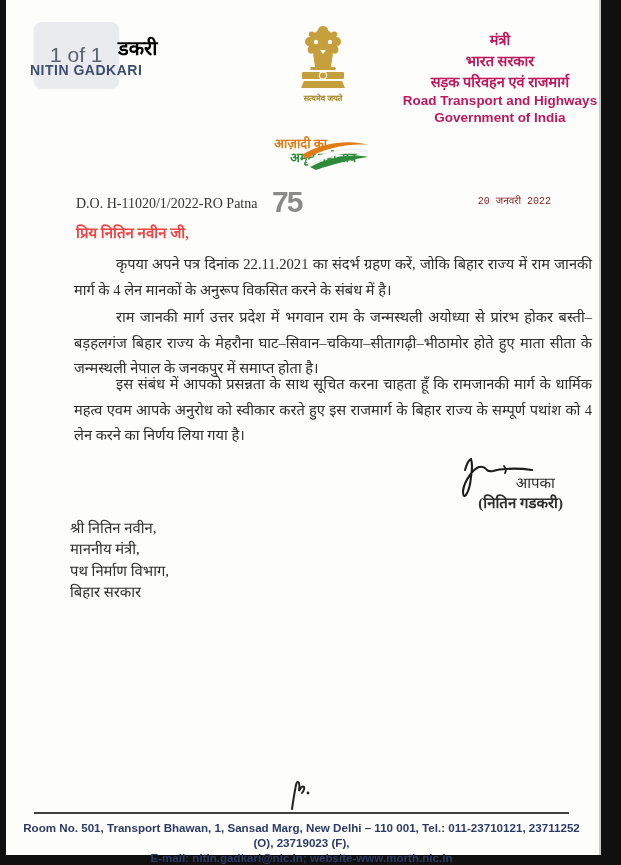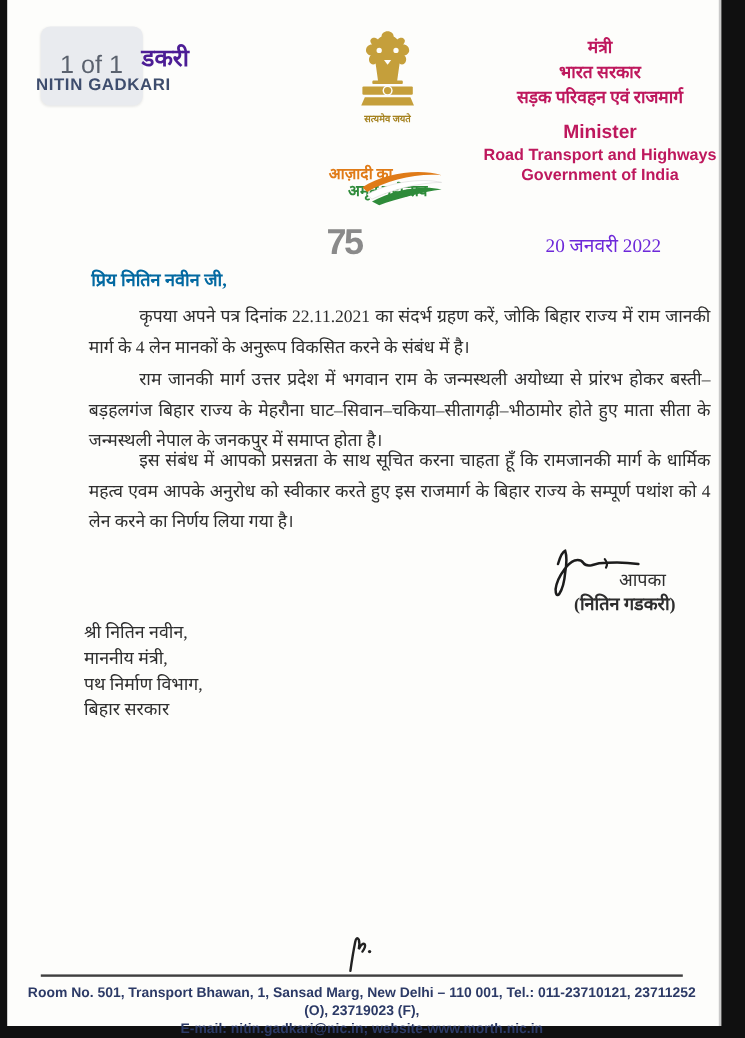--- a/index.html
+++ b/index.html
@@ -8,21 +8,21 @@
   .frame{position:absolute;inset:0;background:#101010;}
   .page{position:absolute;left:6px;top:0;width:593px;height:855px;
         background:#fdfdfb;border-right:2px solid #c9c9c9;}
   
   .page-badge{position:absolute;left:28px;top:22px;background:#e9ebef;
       border-radius:8px;padding:21px 16px;color:#5b626e;font-size:21px;
       font-family:"Liberation Sans","DejaVu Sans",sans-serif;
       box-shadow:0 1px 2px rgba(0,0,0,.08);}
   
   .sender-hi{position:absolute;left:112px;top:34px;font-size:20px;font-weight:bold;
-      color:#4c1d95;}
+      color:#000000;}
   .sender-en{position:absolute;left:24px;top:62px;font-size:14px;font-weight:bold;
       letter-spacing:.5px;color:#3e4d6d;
       font-family:"Liberation Sans","DejaVu Sans",sans-serif;}
   .emblem-wrap{position:absolute;left:262px;top:24px;width:110px;text-align:center;}
   .emblem-caption{font-size:8px;color:#a5821f;font-weight:bold;margin-top:-2px;}
   .amrit{margin-top:2px;position:relative;}
   .amrit .seventyfive{font-family:"Liberation Sans","DejaVu Sans",sans-serif;
       font-size:30px;color:#8a8a8a;font-weight:bold;line-height:1;
       position:absolute;left:4px;top:2px;letter-spacing:-2px;margin-top:48px;}
   .amrit-text1{color:#e07b17;font-size:13px;font-weight:bold;margin-top:34px;
@@ -31,22 +31,22 @@
       padding-left:22px;line-height:1.2;}
   .head-right{position:absolute;left:380px;top:30px;width:228px;text-align:center;
       color:#be185d;}
   .head-right .hi{font-size:14.5px;font-weight:bold;line-height:1.45;}
   .head-right .en{font-family:"Liberation Sans","DejaVu Sans",sans-serif;
       font-weight:bold;line-height:1.25;}
   .head-right .en1{font-size:16px;margin-top:8px;}
   .head-right .en2{font-size:13.5px;}
   
   .ref-row{position:absolute;left:70px;top:196px;font-size:14px;color:#333;}
-  .date{position:absolute;right:48px;top:193px;font-size:16px;color:#6d28d9;}
-  .salutation{position:absolute;left:70px;top:222px;font-size:15px;font-weight:bold;color:#0369a1;}
+  .date{position:absolute;right:48px;top:193px;font-size:10px;color:#7f1d1d;font-family:Liberation Mono, monospace;}
+  .salutation{position:absolute;left:70px;top:222px;font-size:15px;font-weight:bold;color:#ef4444;}
   .para{position:absolute;left:68px;width:518px;font-size:14.6px;color:#2e2e2e;
         text-align:justify;line-height:1.75;text-indent:42px;}
   .p1{top:252px;} .p2{top:305px;} .p3{top:372px;}
   .closing{position:absolute;right:44px;top:440px;font-size:15px;color:#2e2e2e;margin-top:32px;}
   .sig{position:absolute;right:52px;top:456px;}
   .signatory{position:absolute;right:36px;top:492px;font-size:15px;font-weight:bold;color:#2e2e2e;}
   .addressee{position:absolute;left:64px;top:518px;font-size:14.8px;color:#2e2e2e;line-height:1.45;}
   .tick{position:absolute;left:278px;top:775px;}
   
   .rule{position:absolute;left:28px;right:30px;top:812px;height:2px;background:#3f3f3f;}
@@ -95,25 +95,25 @@
         </span>
         <div class="amrit-text1">आज़ादी का</div>
         <div class="amrit-text2">अमृत महोत्सव</div>
       </div>
     </div>
 
     <div class="head-right">
       <div class="hi">मंत्री</div>
       <div class="hi">भारत सरकार</div>
       <div class="hi">सड़क परिवहन एवं राजमार्ग</div>
-      <div class="en en1">Minister</div>
       <div class="en en2">Road Transport and Highways</div>
       <div class="en en2">Government of India</div>
     </div>
 
+    <div class="ref-row">D.O. H-11020/1/2022-RO Patna</div>
     <div class="date">20 जनवरी 2022</div>
 
     <div class="salutation">प्रिय नितिन नवीन जी,</div>
     <div class="para p1">कृपया अपने पत्र दिनांक 22.11.2021 का संदर्भ ग्रहण करें, जोकि बिहार राज्य में राम जानकी मार्ग के 4 लेन मानकों के अनुरूप विकसित करने के संबंध में है।</div>
     <div class="para p2">राम जानकी मार्ग उत्तर प्रदेश में भगवान राम के जन्मस्थली अयोध्या से प्रांरभ होकर बस्ती–बड़हलगंज बिहार राज्य के मेहरौना घाट–सिवान–चकिया–सीतागढ़ी–भीठामोर होते हुए माता सीता के जन्मस्थली नेपाल के जनकपुर में समाप्त होता है।</div>
     <div class="para p3">इस संबंध में आपको प्रसन्नता के साथ सूचित करना चाहता हूँ कि रामजानकी मार्ग के धार्मिक महत्व एवम आपके अनुरोध को स्वीकार करते हुए इस राजमार्ग के बिहार राज्य के सम्पूर्ण पथांश को 4 लेन करने का निर्णय लिया गया है।</div>
 
     <div class="closing">आपका</div>
     <div class="sig">
       <svg width="88" height="42" viewBox="0 0 88 42">

